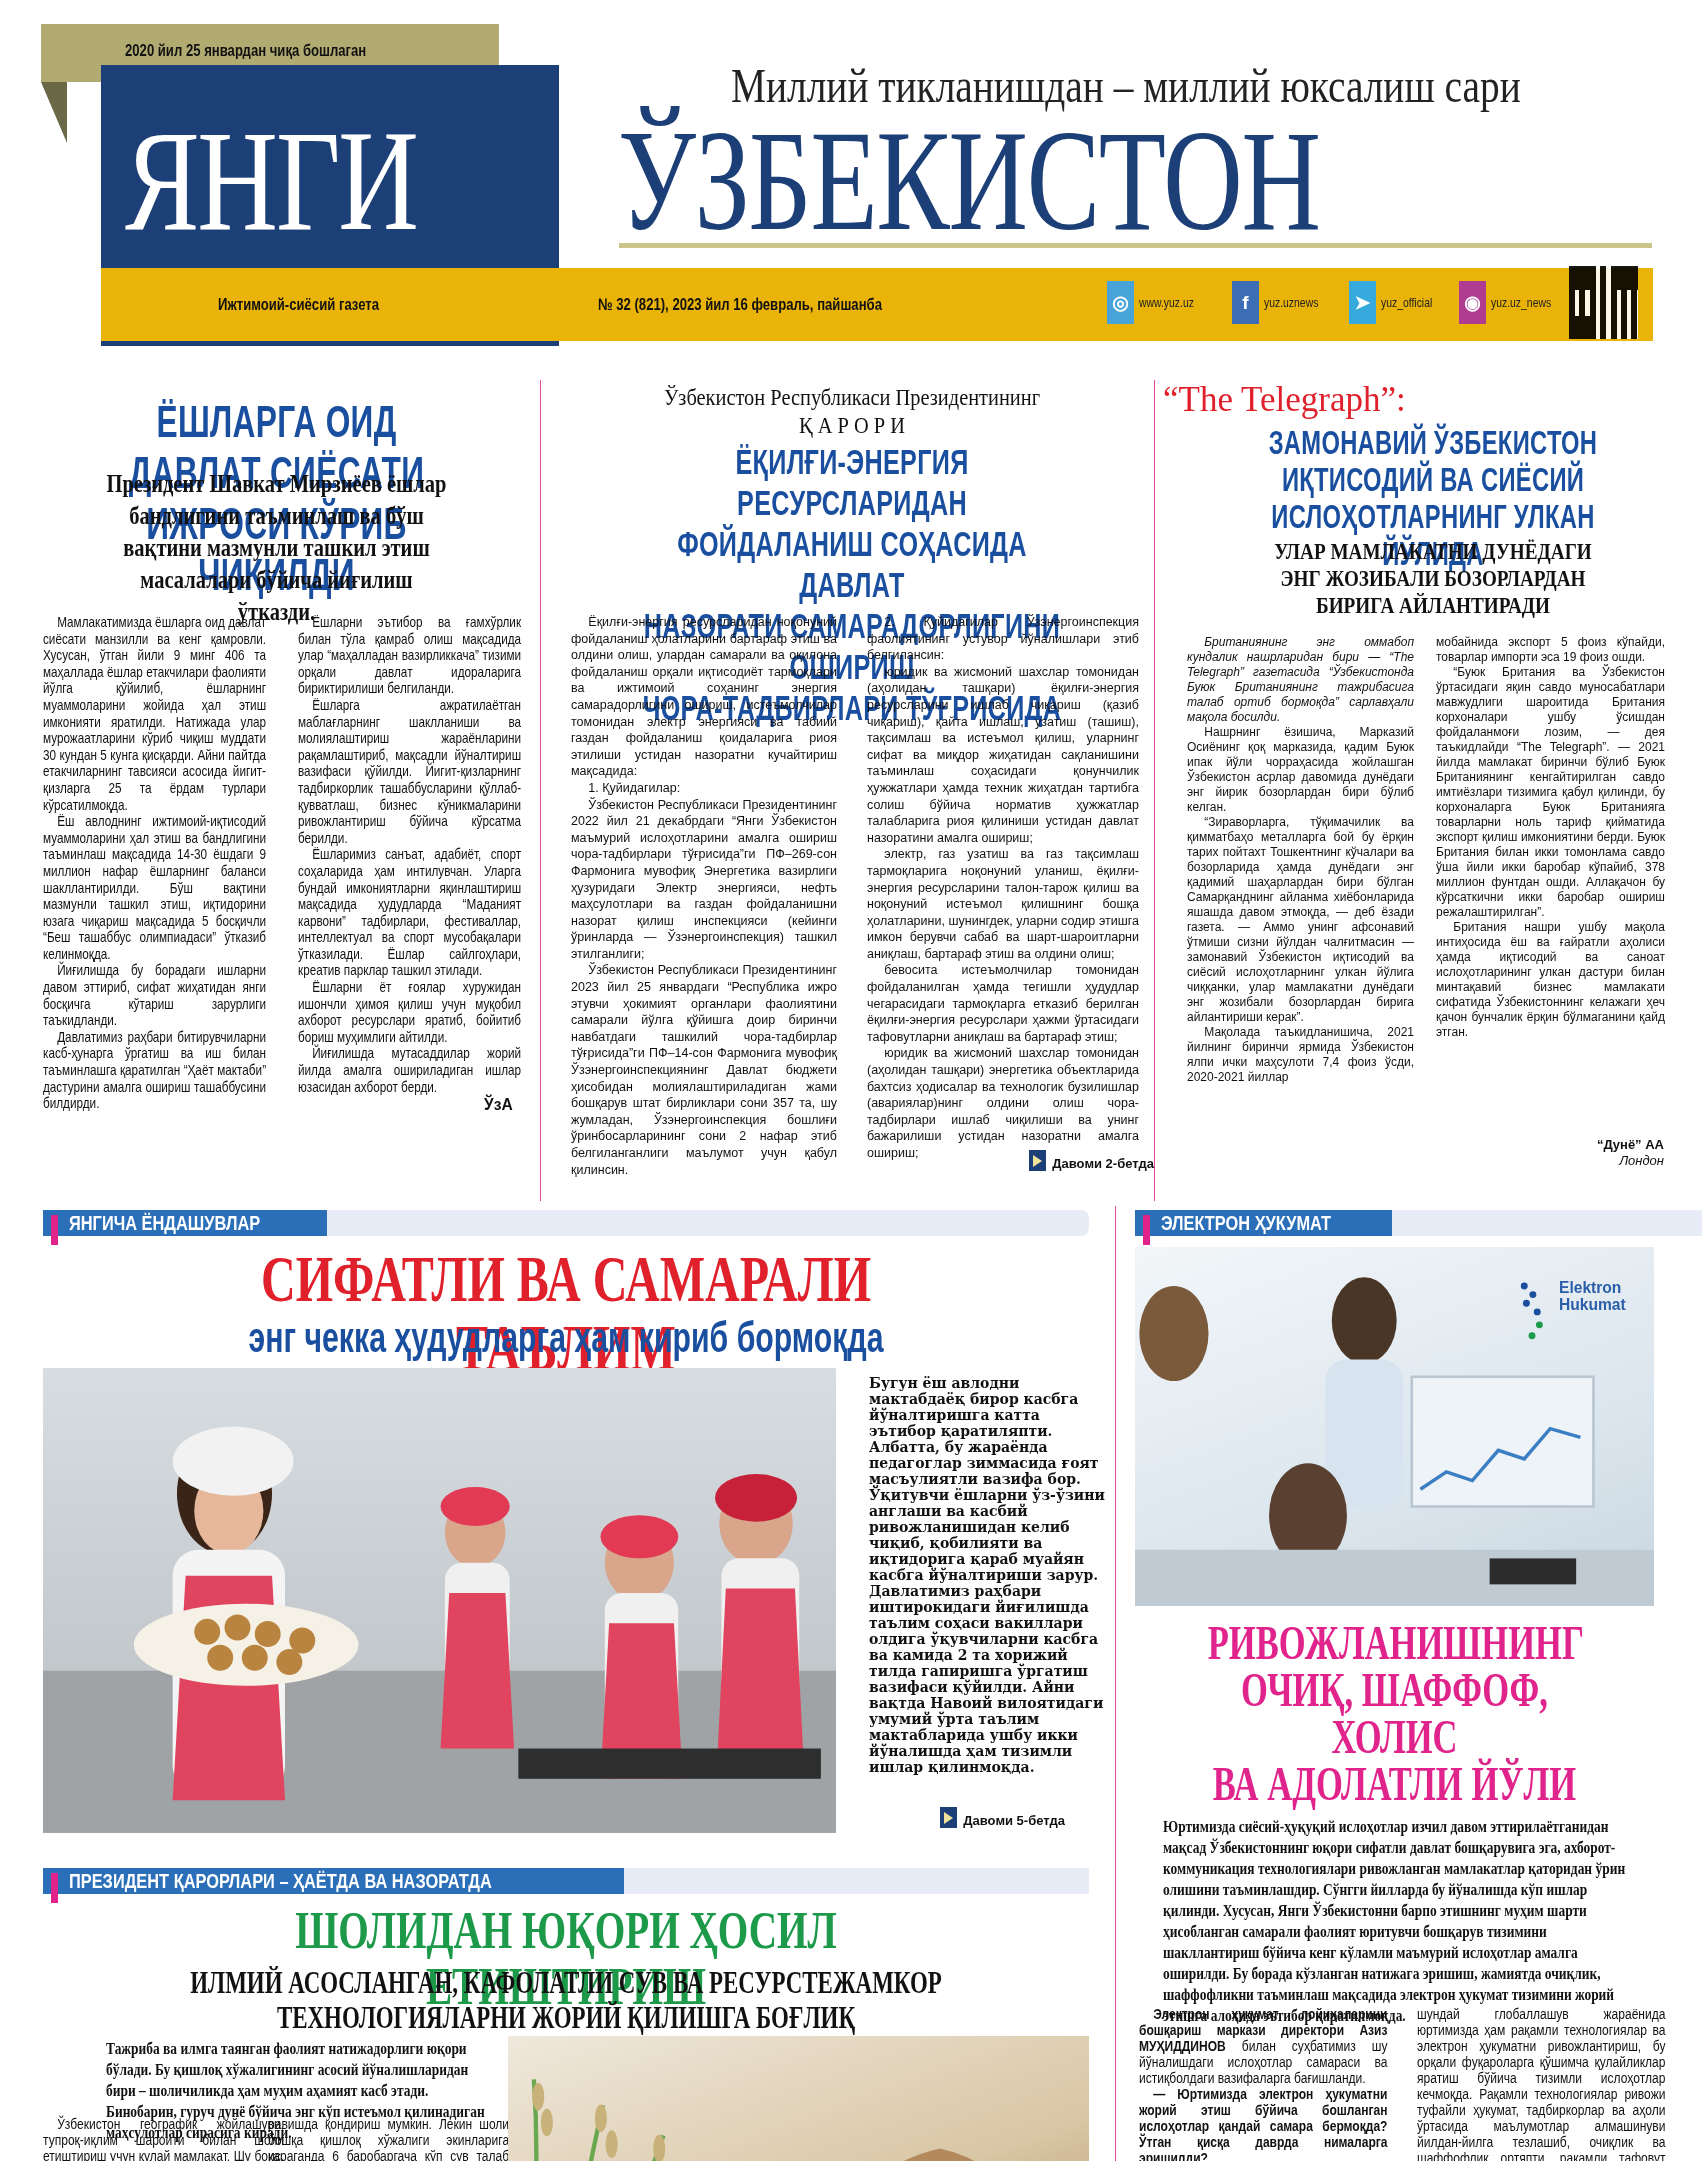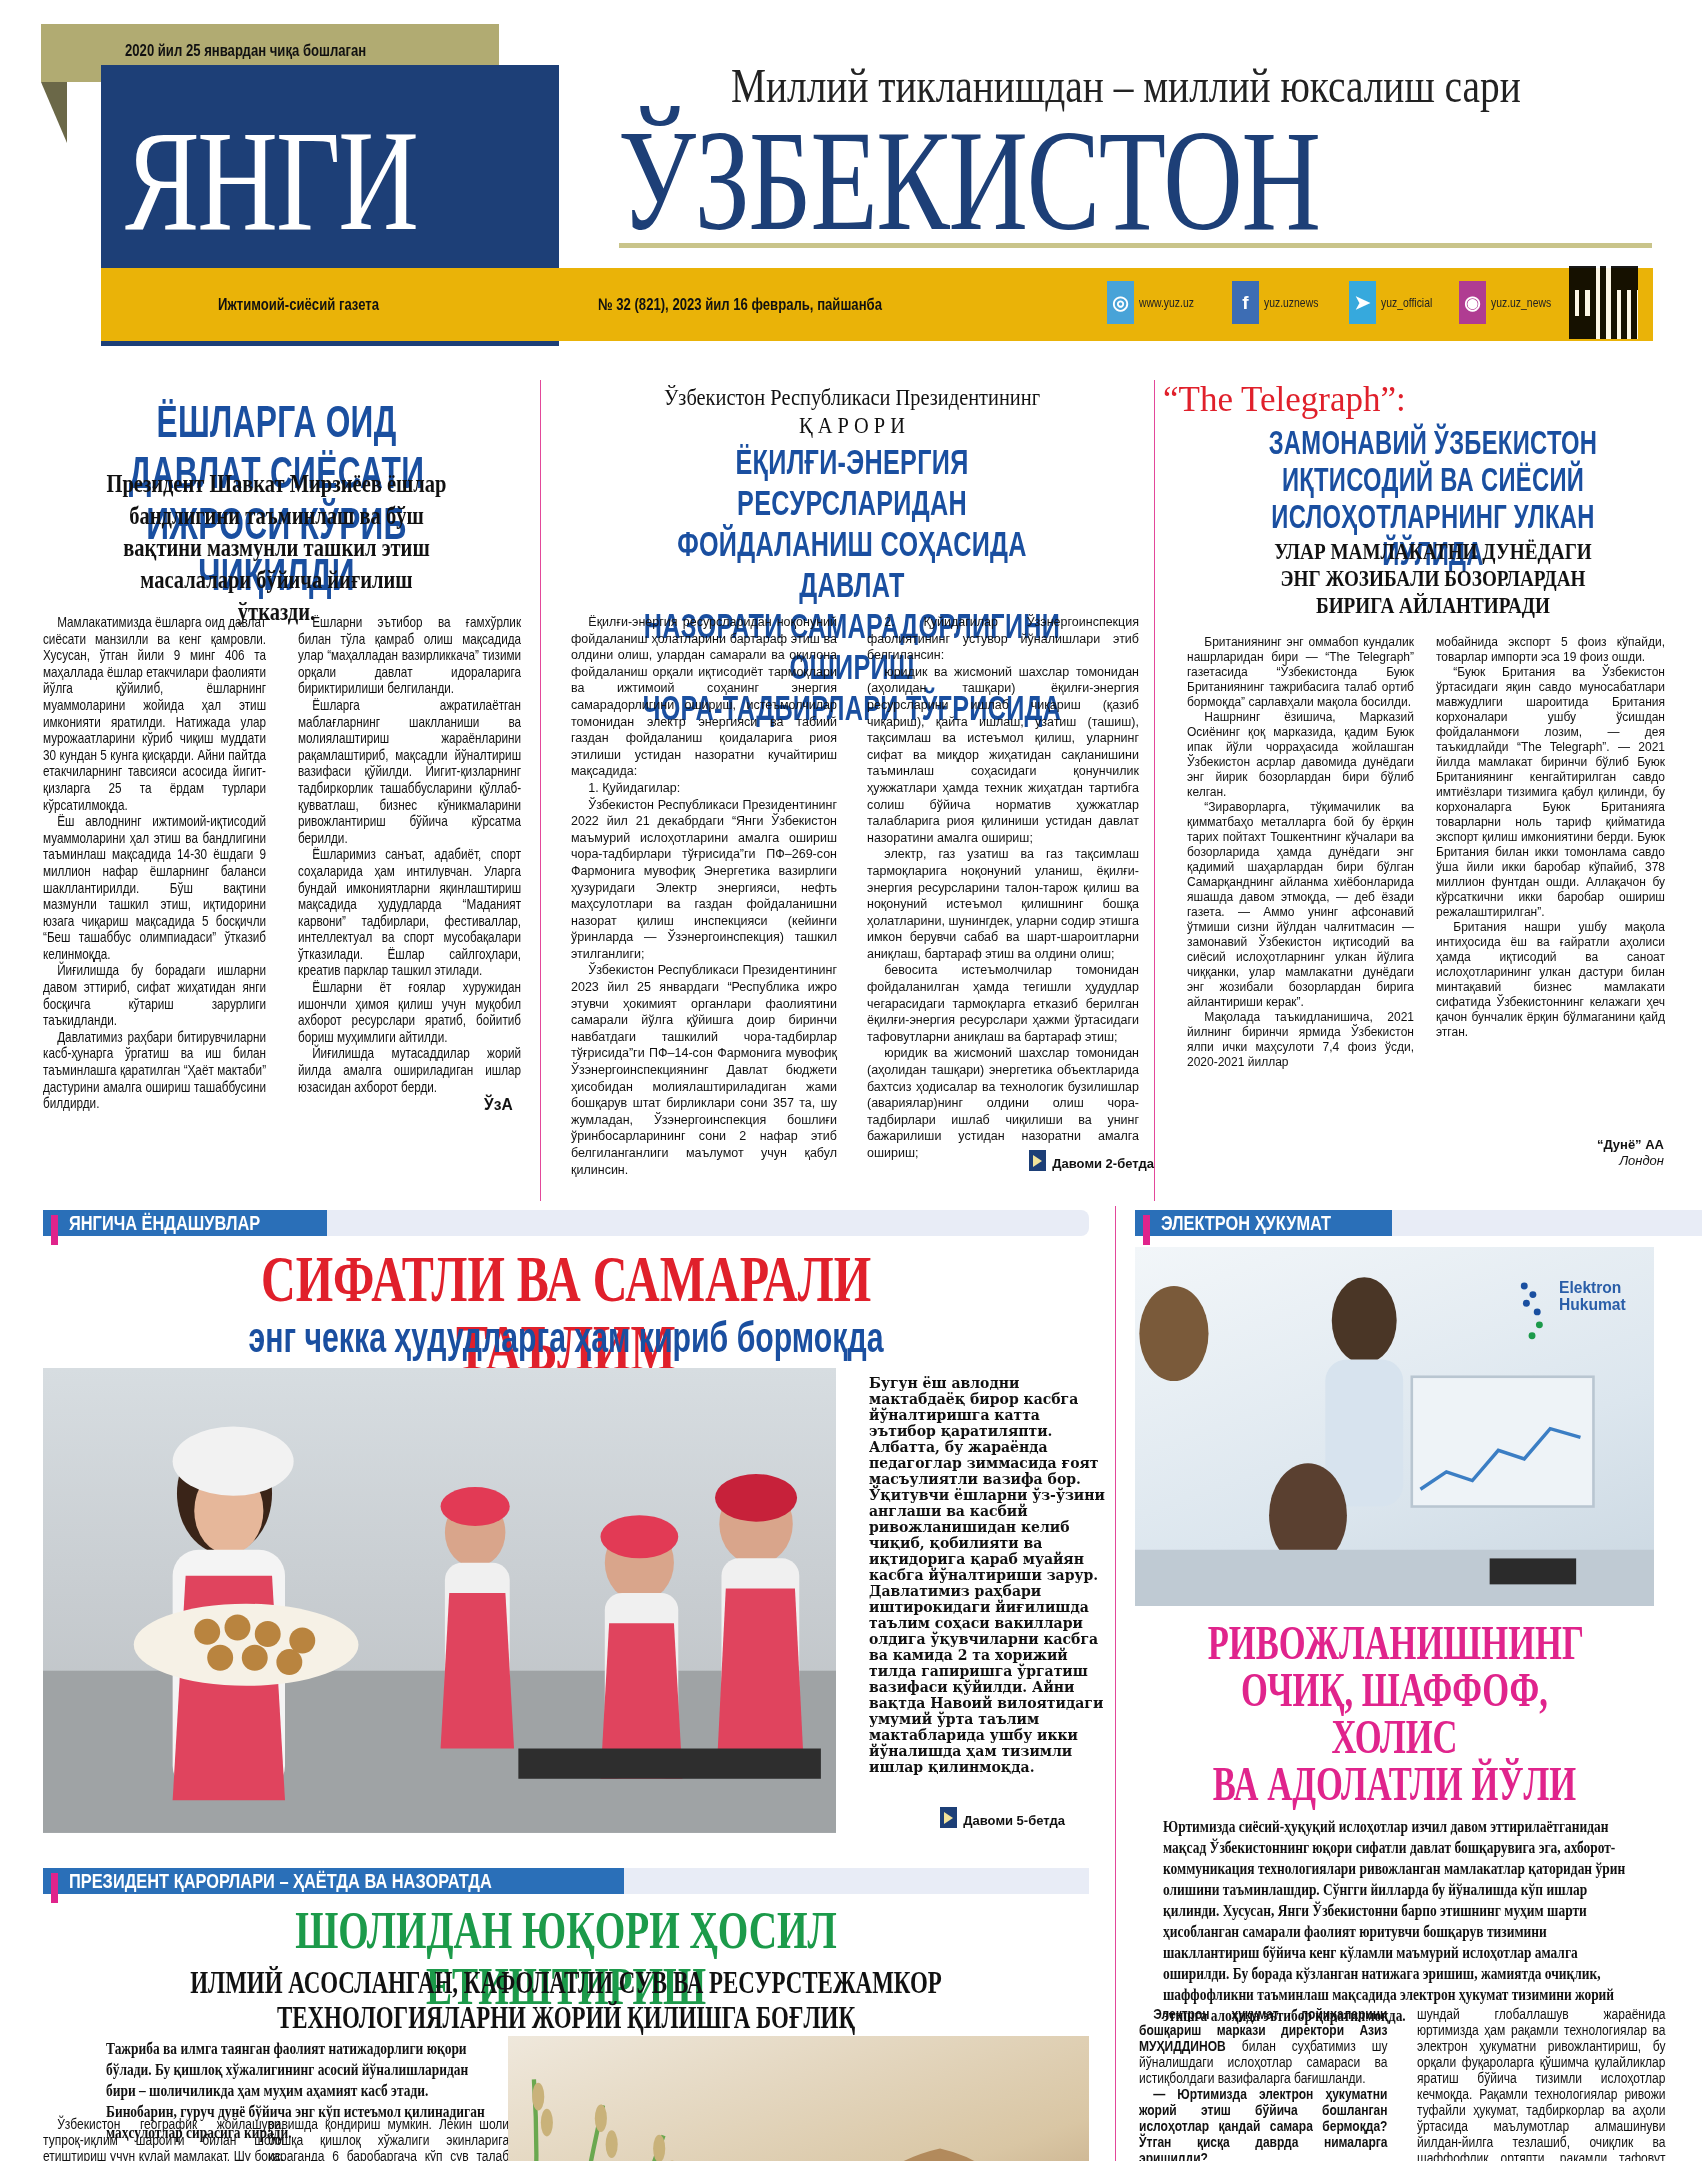--- a/index.html
+++ b/index.html
@@ -149,21 +149,21 @@
     <span class="cond">ЗАМОНАВИЙ ЎЗБЕКИСТОН</span>
     <span class="cond">ИҚТИСОДИЙ ВА СИЁСИЙ</span>
     <span class="cond">ИСЛОҲОТЛАРНИНГ УЛКАН ЙЎЛИДА</span>
   </div>
   <div class="col" style="left:1163px; top:538px; width:540px; text-align:center; font-family:'Liberation Serif',serif; font-weight:bold; font-size:24px; line-height:27px;">
     <span class="cond" style="transform:scaleX(0.8);">УЛАР МАМЛАКАТНИ ДУНЁДАГИ</span>
     <span class="cond" style="transform:scaleX(0.8);">ЭНГ ЖОЗИБАЛИ БОЗОРЛАРДАН</span>
     <span class="cond" style="transform:scaleX(0.8);">БИРИГА АЙЛАНТИРАДИ</span>
   </div>
   <div class="col body-text" style="left:1187px; top:635px; width:227px; font-size:12px; line-height:15px;">
-    <p style="">Британиянинг энг оммабоп кундалик нашрларидан бири — “The Telegraph” газетасида “Ўзбекистонда Буюк Британиянинг тажрибасига талаб ортиб бормоқда” сарлавҳали мақола босилди.</p>
+    <p style="font-style:italic;">Британиянинг энг оммабоп кундалик нашрларидан бири — “The Telegraph” газетасида “Ўзбекистонда Буюк Британиянинг тажрибасига талаб ортиб бормоқда” сарлавҳали мақола босилди.</p>
     <p>Нашрнинг ёзишича, Марказий Осиёнинг қоқ марказида, қадим Буюк ипак йўли чорраҳасида жойлашган Ўзбекистон асрлар давомида дунёдаги энг йирик бозорлардан бири бўлиб келган.</p>
     <p>“Зираворларга, тўқимачилик ва қимматбаҳо металларга бой бу ёрқин тарих пойтахт Тошкентнинг кўчалари ва бозорларида ҳамда дунёдаги энг қадимий шаҳарлардан бири бўлган Самарқанднинг айланма хиёбонларида яшашда давом этмоқда, — деб ёзади газета. — Аммо унинг афсонавий ўтмиши сизни йўлдан чалғитмасин — замонавий Ўзбекистон иқтисодий ва сиёсий ислоҳотларнинг улкан йўлига чиққанки, улар мамлакатни дунёдаги энг жозибали бозорлардан бирига айлантириши керак”.</p>
     <p>Мақолада таъкидланишича, 2021 йилнинг биринчи ярмида Ўзбекистон ялпи ички маҳсулоти 7,4 фоиз ўсди, 2020-2021 йиллар</p>
   </div>
   <div class="col body-text" style="left:1436px; top:635px; width:229px; font-size:12px; line-height:15px;">
     <p style="text-indent:0;">мобайнида экспорт 5 фоиз кўпайди, товарлар импорти эса 19 фоиз ошди.</p>
     <p>“Буюк Британия ва Ўзбекистон ўртасидаги яқин савдо муносабатлари мавжудлиги шароитида Британия корхоналари ушбу ўсишдан фойдаланмоғи лозим, — дея таъкидлайди “The Telegraph”. — 2021 йилда мамлакат биринчи бўлиб Буюк Британиянинг кенгайтирилган савдо имтиёзлари тизимига қабул қилинди, бу корхоналарга Буюк Британияга товарларни ноль тариф қийматида экспорт қилиш имкониятини берди. Буюк Британия билан икки томонлама савдо ўша йили икки баробар кўпайиб, 378 миллион фунтдан ошди. Аллақачон бу кўрсаткични икки баробар ошириш режалаштирилган”.</p>
     <p>Британия нашри ушбу мақола интиҳосида ёш ва ғайратли аҳолиси ҳамда иқтисодий ва саноат ислоҳотларининг улкан дастури билан минтақавий бизнес мамлакати сифатида Ўзбекистоннинг келажаги ҳеч қачон бунчалик ёрқин бўлмаганини қайд этган.</p>
   </div>
   <div class="col" style="left:1556px; top:1137px; width:108px; text-align:right; font-size:13px; line-height:15.6px;">

